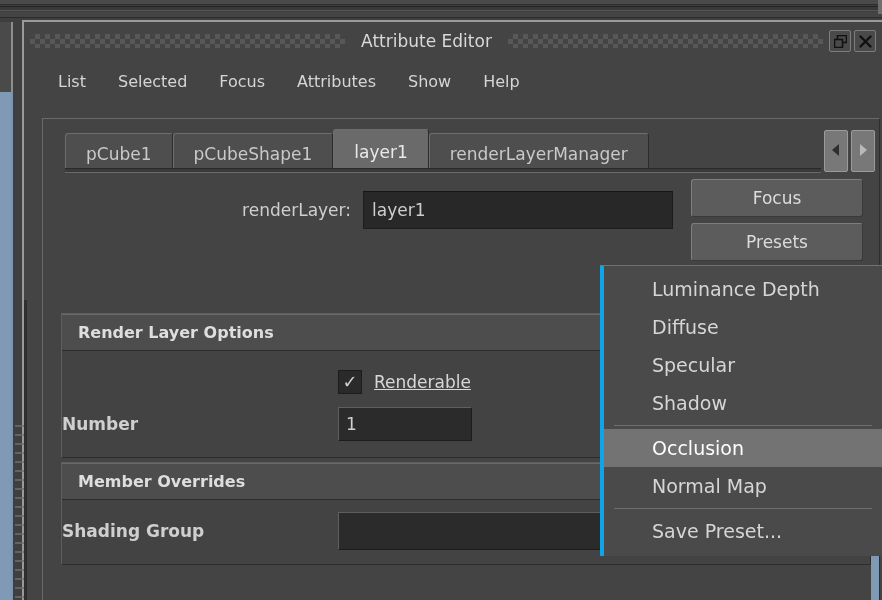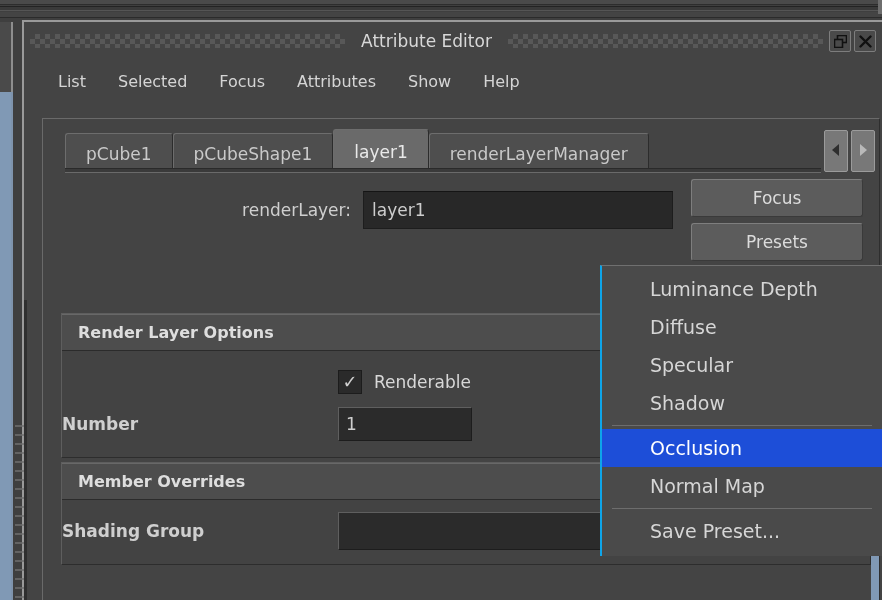--- a/index.html
+++ b/index.html
@@ -286,20 +286,21 @@
     background: #2a2a2a;
     border: 1px solid #1c1c1c;
     display: flex; align-items: center; justify-content: center;
     cursor: pointer;
     flex: 0 0 auto;
   }
   .cb-label {
     color: #d8d8d8;
     font-size: 17px;
     padding-left: 12px;
+    text-decoration: underline;
   }
   .num-field {
     width: 134px; height: 34px;
     background: #2b2b2b;
     border: 1px solid #5f5f5f;
     border-bottom-color: #1d1d1d;
     border-right-color: #1d1d1d;
     color: #cfcfcf;
     font-size: 17px;
     display: flex; align-items: center;
@@ -343,35 +344,35 @@
     background: #2f2f2f;
   }
 
   
   .popup {
     position: absolute;
     left: 600px; top: 265px;
     width: 282px;
     background: #4a4a4a;
     border-top: 1px solid #707070;
-    border-left: 2px solid #0ea5e9;
+    border-left: 4px solid #0ea5e9;
     z-index: 50;
     padding: 4px 0 6px 0;
   }
   .popup-item {
     height: 38px;
     display: flex; align-items: center;
     padding-left: 48px;
     color: #d6d6d6;
     font-size: 19px;
     white-space: nowrap;
     cursor: pointer;
   }
   .popup-item.highlighted {
-    background: #1d4ed8;
+    background: #737373;
     color: #ffffff;
   }
   .popup-sep {
     height: 1px;
     background: #6d6d6d;
     margin: 3px 10px 3px 10px;
   }
 </style>
 </head>
 <body>

